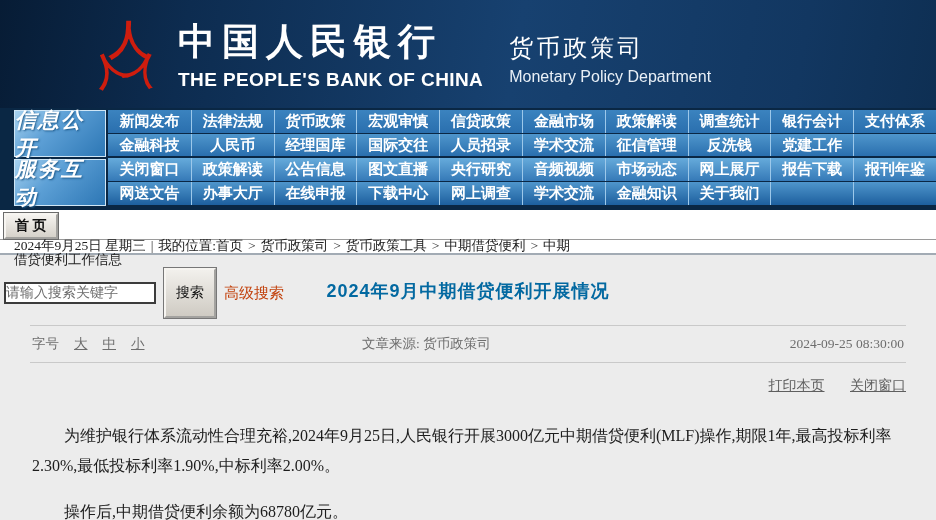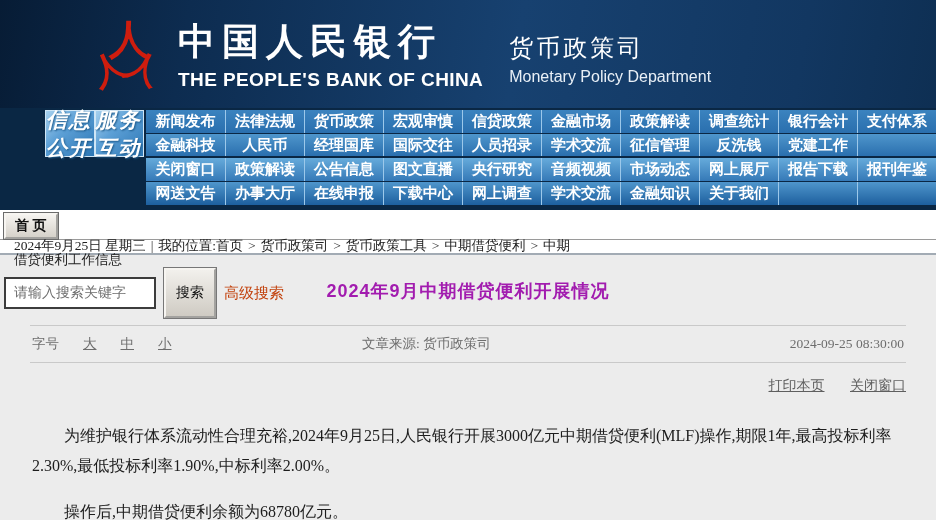--- a/index.html
+++ b/index.html
@@ -21,21 +21,21 @@
   .logo .p3 { font-size: 34px; left: 34px; top: 28px; transform: rotate(25deg); }
   .bank-names { margin-right: 26px; }
   .bank-cn { color: #fff; font-size: 37px; font-weight: bold; font-family: "Liberation Serif", serif; letter-spacing: 7px; white-space: nowrap; }
   .bank-en { color: #fff; font-size: 19px; font-weight: bold; letter-spacing: 0.4px; margin-top: 2px; white-space: nowrap; }
   .dept { padding-top: 10px; }
   .dept-cn { color: #fff; font-size: 24px; letter-spacing: 3px; }
   .dept-en { color: #e9f0f7; font-size: 16px; margin-top: 4px; }
 
   
   .nav { height: 102px; background: #0a2744; display: flex; padding: 2px 0 4px 0; }
-  .nav-side { width: 108px; flex: 0 0 auto; display: flex; flex-direction: row; padding: 0 2px 0 7px; margin-left: 38px; }
+  .nav-side { width: 108px; flex: 0 0 auto; display: flex; flex-direction: column; padding: 0 2px 0 14px; }
   .side-block {
     height: 47px; margin-bottom: 2px;
     background: linear-gradient(135deg, #a8d2ef 0%, #5da0d6 40%, #2d77b5 100%);
     border: 1px solid #cfe6f6;
     color: #ffffff; font-size: 21px; font-weight: bold; font-style: italic;
     display: flex; align-items: center; justify-content: center; letter-spacing: 2px;
     text-shadow: 1px 1px 2px #1c5档a; text-shadow: 1px 1px 2px #1c598a;
     cursor: pointer;
   }
   .side-block:last-child { margin-bottom: 0; }
@@ -66,44 +66,44 @@
     font-size: 14px; font-weight: bold; color: #111;
     padding: 2px 9px; cursor: pointer; white-space: nowrap;
     font-family: "Liberation Serif", serif;
   }
   .crumb-text { width: 562px; margin-left: 10px; font-size: 13.5px; line-height: 14px; color: #222; }
   .crumb-text span { cursor: pointer; }
   .crumb-plain { cursor: default !important; }
   .crumb-sep { margin: 0 5px; color: #333; }
   .searchzone { flex: 1; display: flex; align-items: center; justify-content: flex-end; gap: 8px; padding-top: 1px; }
   .search-input {
-    width: 152px; height: 32px; border: 2px solid #3c3c3c; background: #fff;
-    font-size: 14px; padding: 0 8px; color: #333; font-family: "Liberation Serif", serif;
+    width: 152px; height: 22px; border: 2px solid #3c3c3c; background: #fff;
+    font-size: 14px; padding: 0 0; color: #333; font-family: "Liberation Serif", serif;
   }
   .search-input::placeholder { color: #6e6e6e; }
   .search-btn {
     background: linear-gradient(#f2f0ec, #cfcbc3);
     border: 2px outset #f7f5f1; outline: 1px solid #777;
     font-size: 14px; color: #111; padding: 14px 10px; cursor: pointer; white-space: nowrap;
     font-family: "Liberation Serif", serif;
   }
   .adv-search { font-size: 15px; color: #c2410c; cursor: pointer; white-space: nowrap; margin-right: 2px; font-family: "Liberation Serif", serif; }
 
   .whitegap { height: 13px; background: #ffffff; }
 
   
   .content { height: 267px; background: #ececec; border-top: 2px solid #a2abb4; padding-top: 24px; }
-  .article-title { text-align: center; font-size: 18px; font-weight: bold; color: #a21caf; letter-spacing: 1px; }
+  .article-title { text-align: center; font-size: 18px; font-weight: bold; color: #0369a1; letter-spacing: 1px; }
   .meta {
     margin: 22px 30px 0 30px; padding: 9px 2px;
     border-top: 1px solid #c9c9c9; border-bottom: 1px solid #c9c9c9;
     display: flex; align-items: center;
     font-family: "Liberation Serif", serif; font-size: 13.5px; color: #6d6d6d;
   }
-  .meta-left { flex: 0 0 330px; display: flex; gap: 24px; }
+  .meta-left { flex: 0 0 330px; display: flex; gap: 15px; }
   .meta-left a { color: #6d6d6d; text-decoration: underline; cursor: pointer; }
   .meta-mid { flex: 1; text-align: left; }
   .meta-right { flex: 0 0 auto; }
   .toolrow { margin: 14px 30px 0 0; text-align: right; font-family: "Liberation Serif", serif; font-size: 14px; }
   .toolrow a { color: #5f5f5f; text-decoration: underline; margin-left: 22px; cursor: pointer; }
   .article-body { margin: 26px 32px 0 32px; font-family: "Liberation Serif", serif; }
   .article-body p { font-size: 16px; color: #1d1d1d; line-height: 30px; text-indent: 2em; margin-bottom: 16px; }
 </style>
 </head>
 <body>

